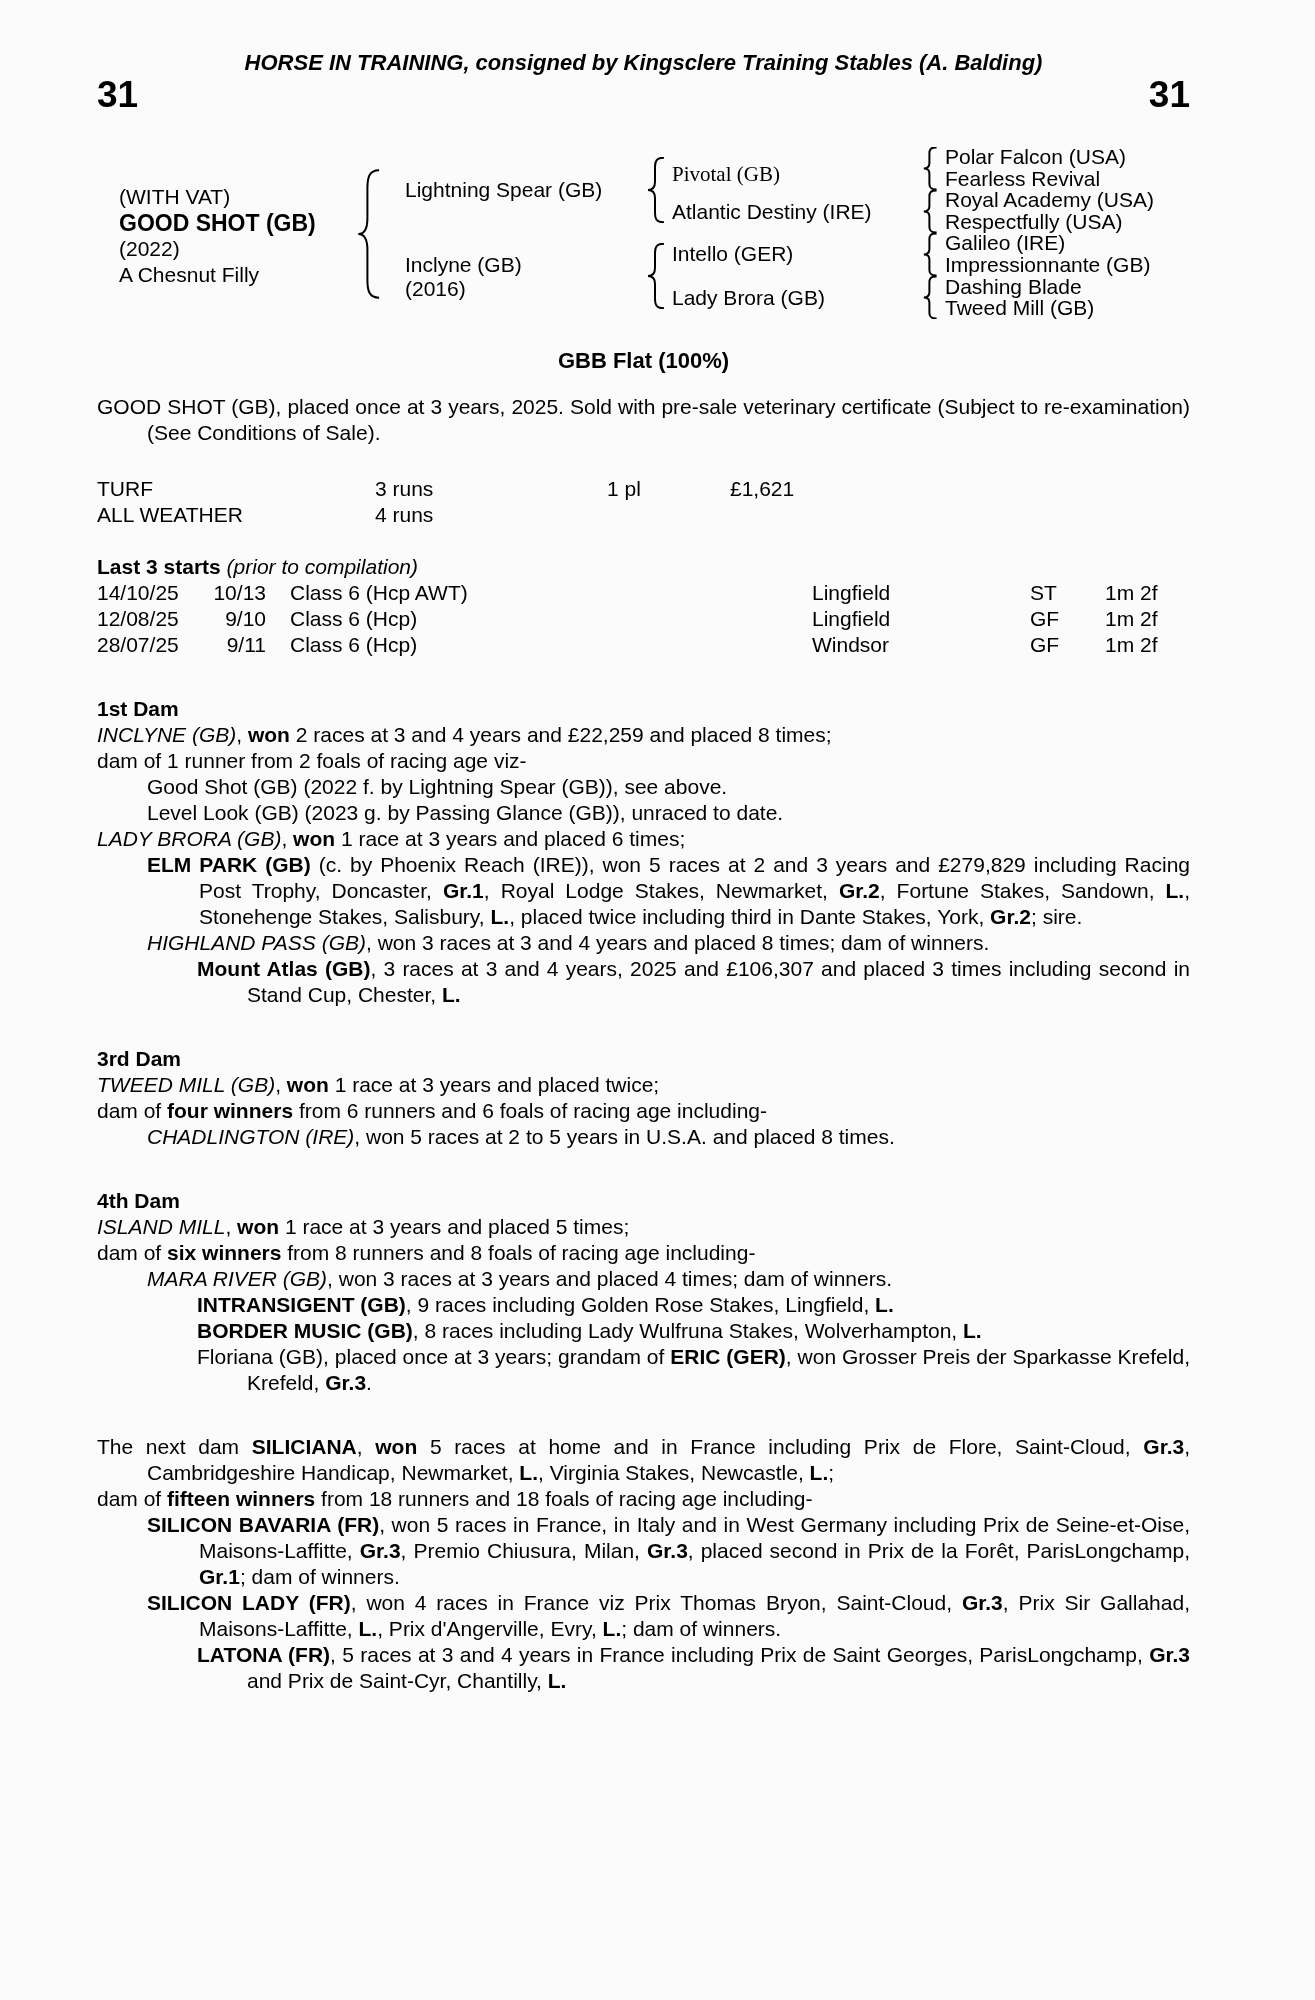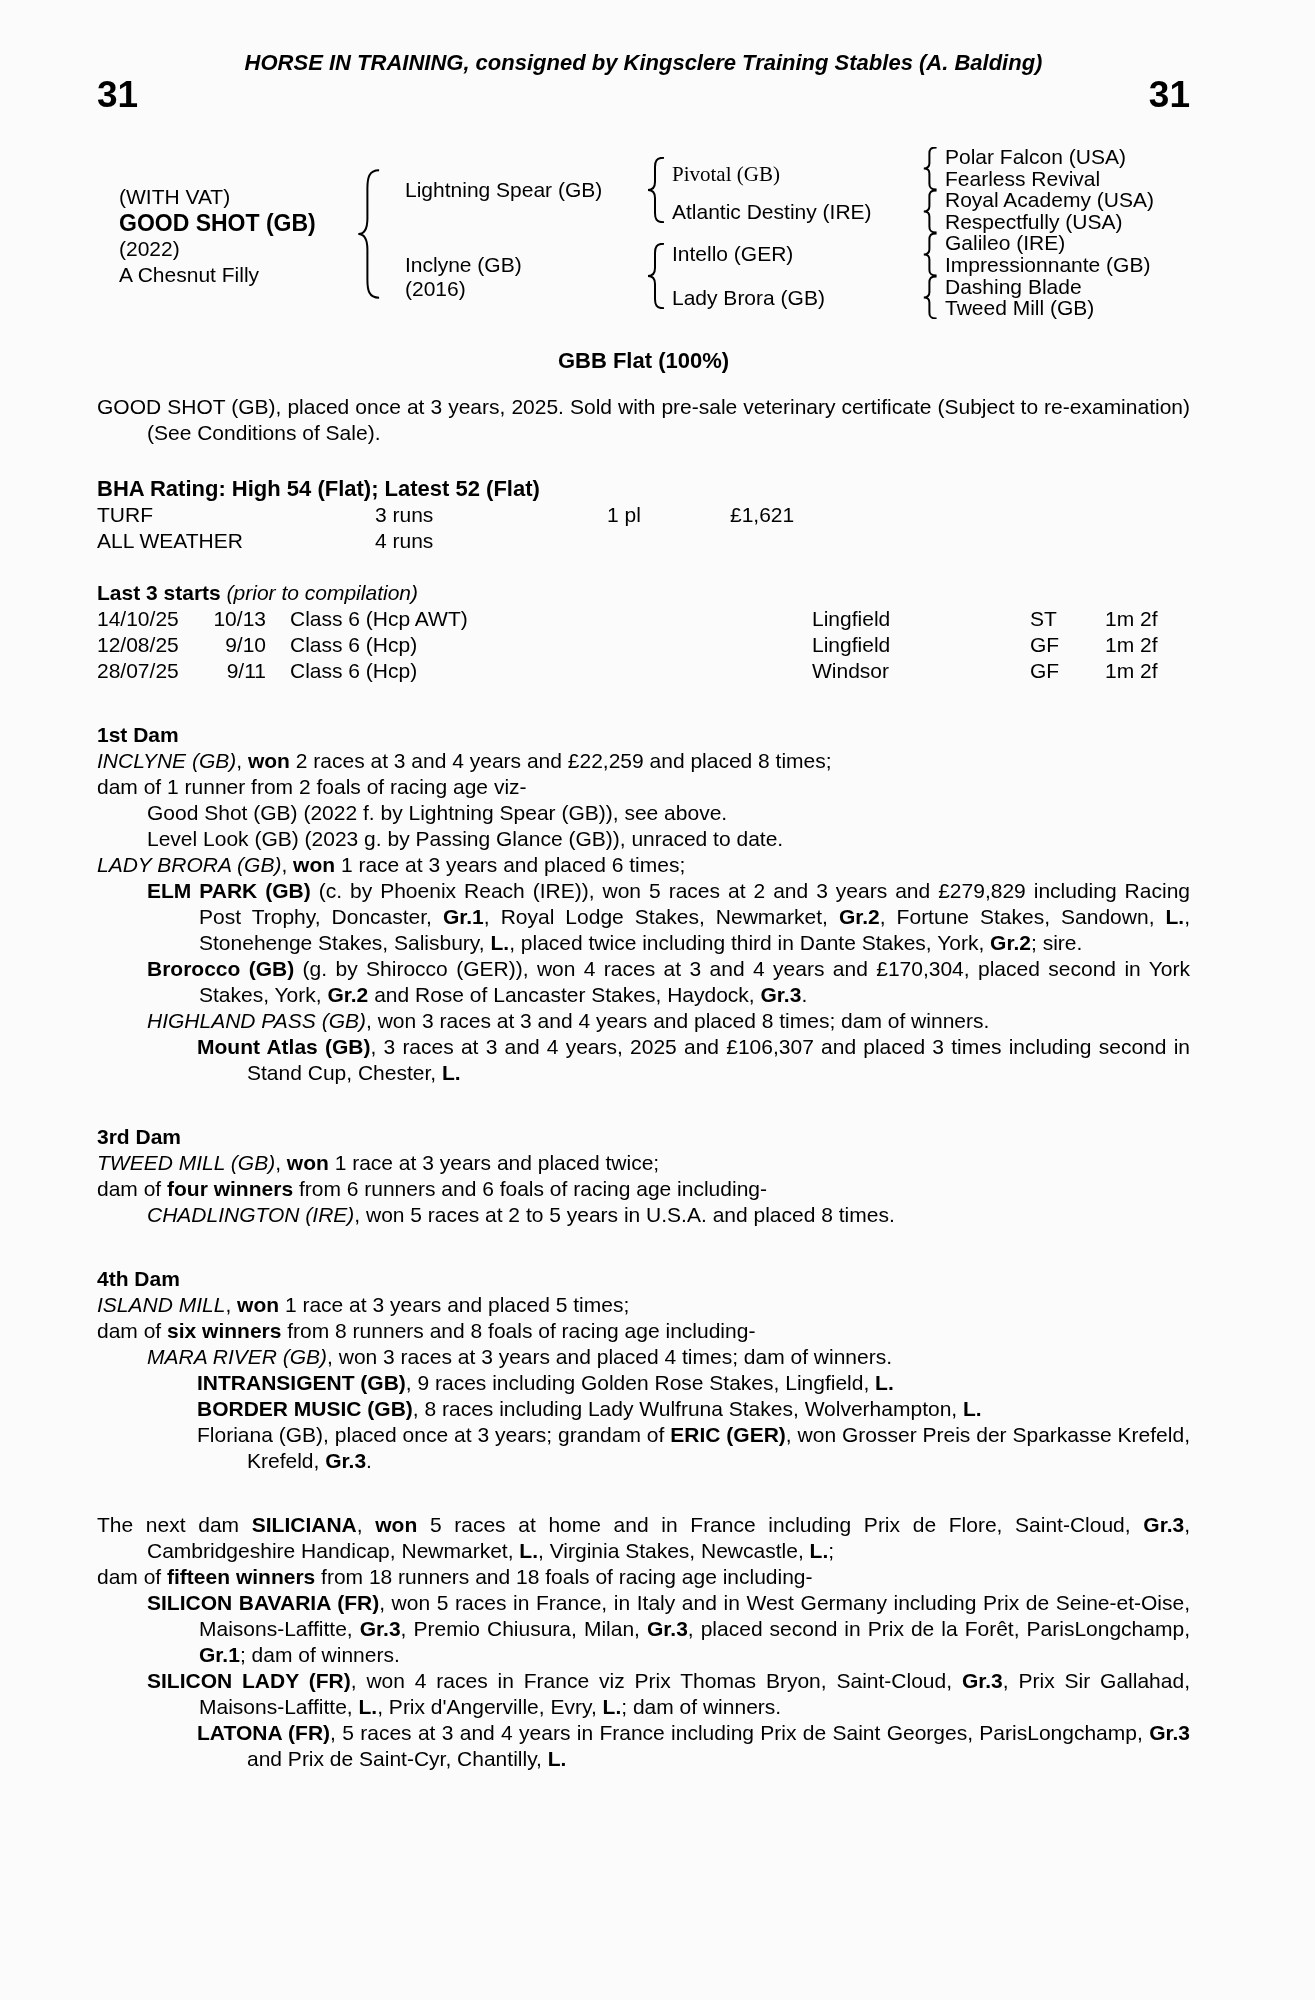--- a/index.html
+++ b/index.html
@@ -121,21 +121,20 @@
       <div>Dashing Blade</div>
       <div>Tweed Mill (GB)</div>
     </div>
   </div>
 
   <div class="gbb">GBB Flat (100%)</div>
 
   <p class="para j L0 mt28"><span>GOOD SHOT (GB), placed once at 3 years, 2025. Sold with pre-sale veterinary certificate (Subject to re-examination) (See Conditions of Sale).</span></p>
 
   <div class="bha">
-    <div class="bha-hd">BHA Rating: High 54 (Flat); Latest 52 (Flat)</div>
     <div class="bha-row">
       <span>TURF</span>
       <span>3 runs</span>
       <span>1 pl</span>
       <span>£1,621</span>
     </div>
     <div class="bha-row">
       <span>ALL WEATHER</span>
       <span>4 runs</span>
       <span></span>
@@ -175,21 +174,20 @@
   </div>
 
   <div class="dam-title">1st Dam</div>
   <p class="para L0"><span class="i">INCLYNE (GB)</span><span>, </span><span class="b">won</span><span> 2 races at 3 and 4 years and £22,259 and placed 8 times;</span></p>
   <p class="para L0"><span>dam of 1 runner from 2 foals of racing age viz-</span></p>
   <p class="para L1"><span>Good Shot (GB) (2022 f. by Lightning Spear (GB)), see above.</span></p>
   <p class="para L1"><span>Level Look (GB) (2023 g. by Passing Glance (GB)), unraced to date.</span></p>
 
   <p class="para L0"><span class="i">LADY BRORA (GB)</span><span>, </span><span class="b">won</span><span> 1 race at 3 years and placed 6 times;</span></p>
   <p class="para j L1"><span class="b">ELM PARK (GB)</span><span> (c. by Phoenix Reach (IRE)), won 5 races at 2 and 3 years and £279,829 including Racing Post Trophy, Doncaster, </span><span class="b">Gr.1</span><span>, Royal Lodge Stakes, Newmarket, </span><span class="b">Gr.2</span><span>, Fortune Stakes, Sandown, </span><span class="b">L.</span><span>, Stonehenge Stakes, Salisbury, </span><span class="b">L.</span><span>, placed twice including third in Dante Stakes, York, </span><span class="b">Gr.2</span><span>; sire.</span></p>
-  <p class="para j L1"><span class="b">Brorocco (GB)</span><span> (g. by Shirocco (GER)), won 4 races at 3 and 4 years and £170,304, placed second in York Stakes, York, </span><span class="b">Gr.2</span><span> and Rose of Lancaster Stakes, Haydock, </span><span class="b">Gr.3</span><span>.</span></p>
   <p class="para L1"><span class="i">HIGHLAND PASS (GB)</span><span>, won 3 races at 3 and 4 years and placed 8 times; dam of winners.</span></p>
   <p class="para j L2"><span class="b">Mount Atlas (GB)</span><span>, 3 races at 3 and 4 years, 2025 and £106,307 and placed 3 times including second in Stand Cup, Chester, </span><span class="b">L.</span></p>
 
   <div class="dam-title">3rd Dam</div>
   <p class="para L0"><span class="i">TWEED MILL (GB)</span><span>, </span><span class="b">won</span><span> 1 race at 3 years and placed twice;</span></p>
   <p class="para L0"><span>dam of </span><span class="b">four winners</span><span> from 6 runners and 6 foals of racing age including-</span></p>
   <p class="para L1"><span class="i">CHADLINGTON (IRE)</span><span>, won 5 races at 2 to 5 years in U.S.A. and placed 8 times.</span></p>
 
   <div class="dam-title">4th Dam</div>
   <p class="para L0"><span class="i">ISLAND MILL</span><span>, </span><span class="b">won</span><span> 1 race at 3 years and placed 5 times;</span></p>

